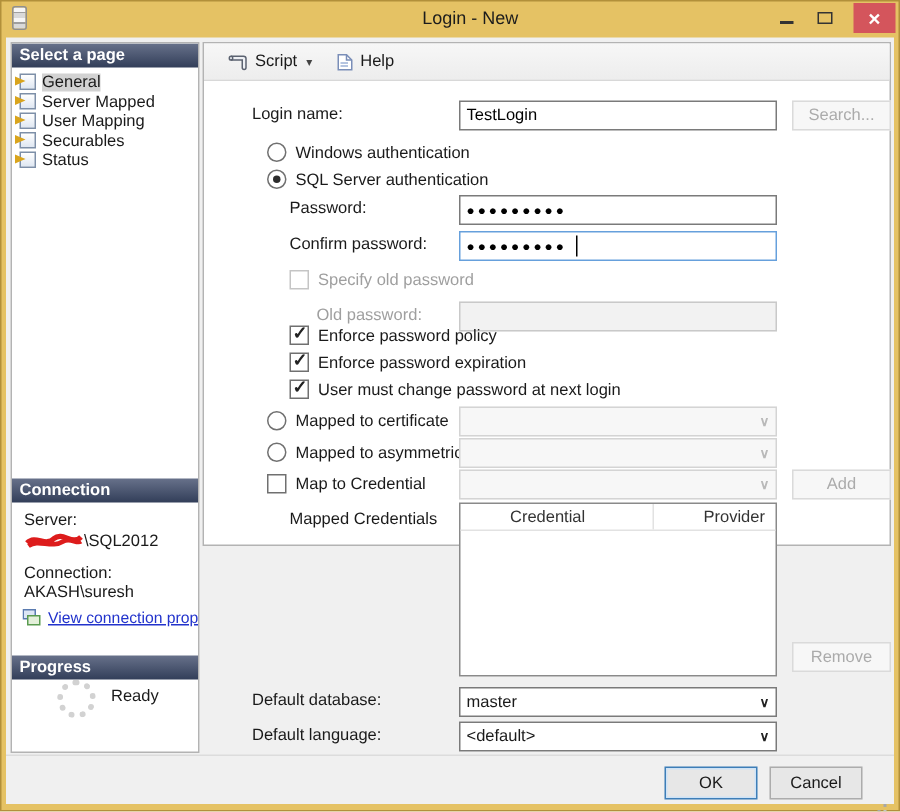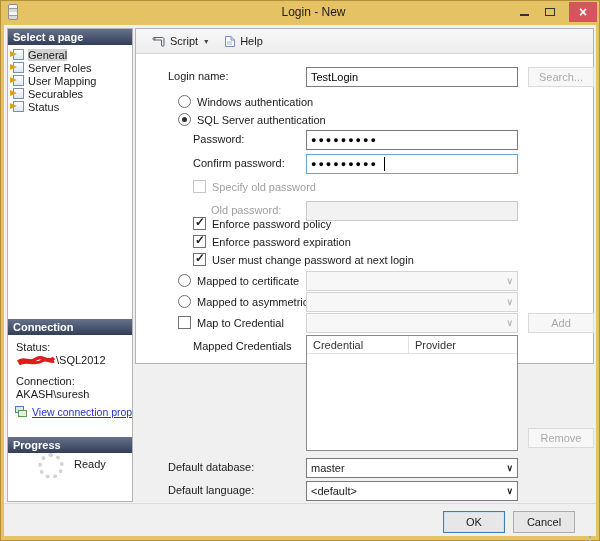--- a/index.html
+++ b/index.html
@@ -70,21 +70,21 @@
   .chk-row, .rad-row{ position:absolute; display:flex; align-items:center; gap:6px; white-space:nowrap; cursor:default;}
   .chk{ width:13px; height:13px; border:1px solid #707070; background:#fff; position:relative; flex:0 0 auto;}
   .chk .check{ position:absolute; left:1px; top:-3px; font-size:12px; font-weight:bold; color:#222; }
   .chk.disabled{ border-color:#c5c5c5; }
   .rad{ width:13px; height:13px; border:1px solid #707070; background:#fff; border-radius:50%; position:relative; flex:0 0 auto;}
   .rad.selected::after{ content:""; position:absolute; left:3px; top:3px; width:5px; height:5px;
                         border-radius:50%; background:#2c2c2c; }
   .cred-table{ position:absolute; left:170px; top:306px; width:212px; height:116px;
                border:1px solid #8a8a8a; background:#fff; }
   .cred-head{ display:flex; height:18px; border-bottom:1px solid #e2e2e2; align-items:center; }
-  .cred-col{ padding-left:6px; color:#333; }
+  .cred-col{ padding-left:6px; color:#333;margin-left:27px; }
   .cred-col.c1{ width:102px; border-right:1px solid #e2e2e2; height:100%; display:flex; align-items:center;}
   
   .footer{ position:absolute; left:0; right:0; top:478px; height:40px; border-top:1px solid #dcdcdc; }
   .btn.ok{ left:439px; top:7px; width:62px; height:22px; border-color:#3d7eb8;
            box-shadow: inset 0 0 0 1px #cfe3f6; }
   .btn.cancel{ left:509px; top:7px; width:62px; height:22px; }
   .grip{ position:absolute; right:5px; bottom:5px; width:2px; height:2px; background:#a8a8a8;
          box-shadow:-4px 4px 0 #a8a8a8, -8px 8px 0 #a8a8a8, 0 4px 0 #c4c4c4, -4px 8px 0 #c4c4c4, 0 8px 0 #a8a8a8; }
 </style>
 </head>
@@ -115,21 +115,21 @@
         <div class="tree-item selected">
           <span class="pg">
               <span class="pg-arrow"></span>
             </span>
           <span class="tree-label">General</span>
         </div>
         <div class="tree-item">
           <span class="pg">
               <span class="pg-arrow"></span>
             </span>
-          <span class="tree-label">Server Roles</span>
+          <span class="tree-label">Server Mapped</span>
         </div>
         <div class="tree-item">
           <span class="pg">
               <span class="pg-arrow"></span>
             </span>
           <span class="tree-label">User Mapping</span>
         </div>
         <div class="tree-item">
           <span class="pg">
               <span class="pg-arrow"></span>
@@ -140,21 +140,21 @@
           <span class="pg">
               <span class="pg-arrow"></span>
             </span>
           <span class="tree-label">Status</span>
         </div>
       </div>
 
       <div class="sec-header hdr-conn">Connection</div>
 
       <div class="conn-block">
-        <div>Status:</div>
+        <div>Server:</div>
         <div>
           <svg class="scribble" width="40" height="13" viewBox="0 0 40 13">
             <path d="M2 8 C8 2 14 11 20 5 C26 0 32 10 38 4" stroke="#dd1c1c" stroke-width="3.5" fill="none"></path>
             <path d="M3 10 C10 5 18 12 26 7 C31 4 35 9 38 7" stroke="#dd1c1c" stroke-width="3" fill="none"></path>
           </svg><span>\SQL2012</span>
         </div>
         <div style="margin-top:8px">Connection:</div>
         <div>AKASH\suresh</div>
       </div>
 

